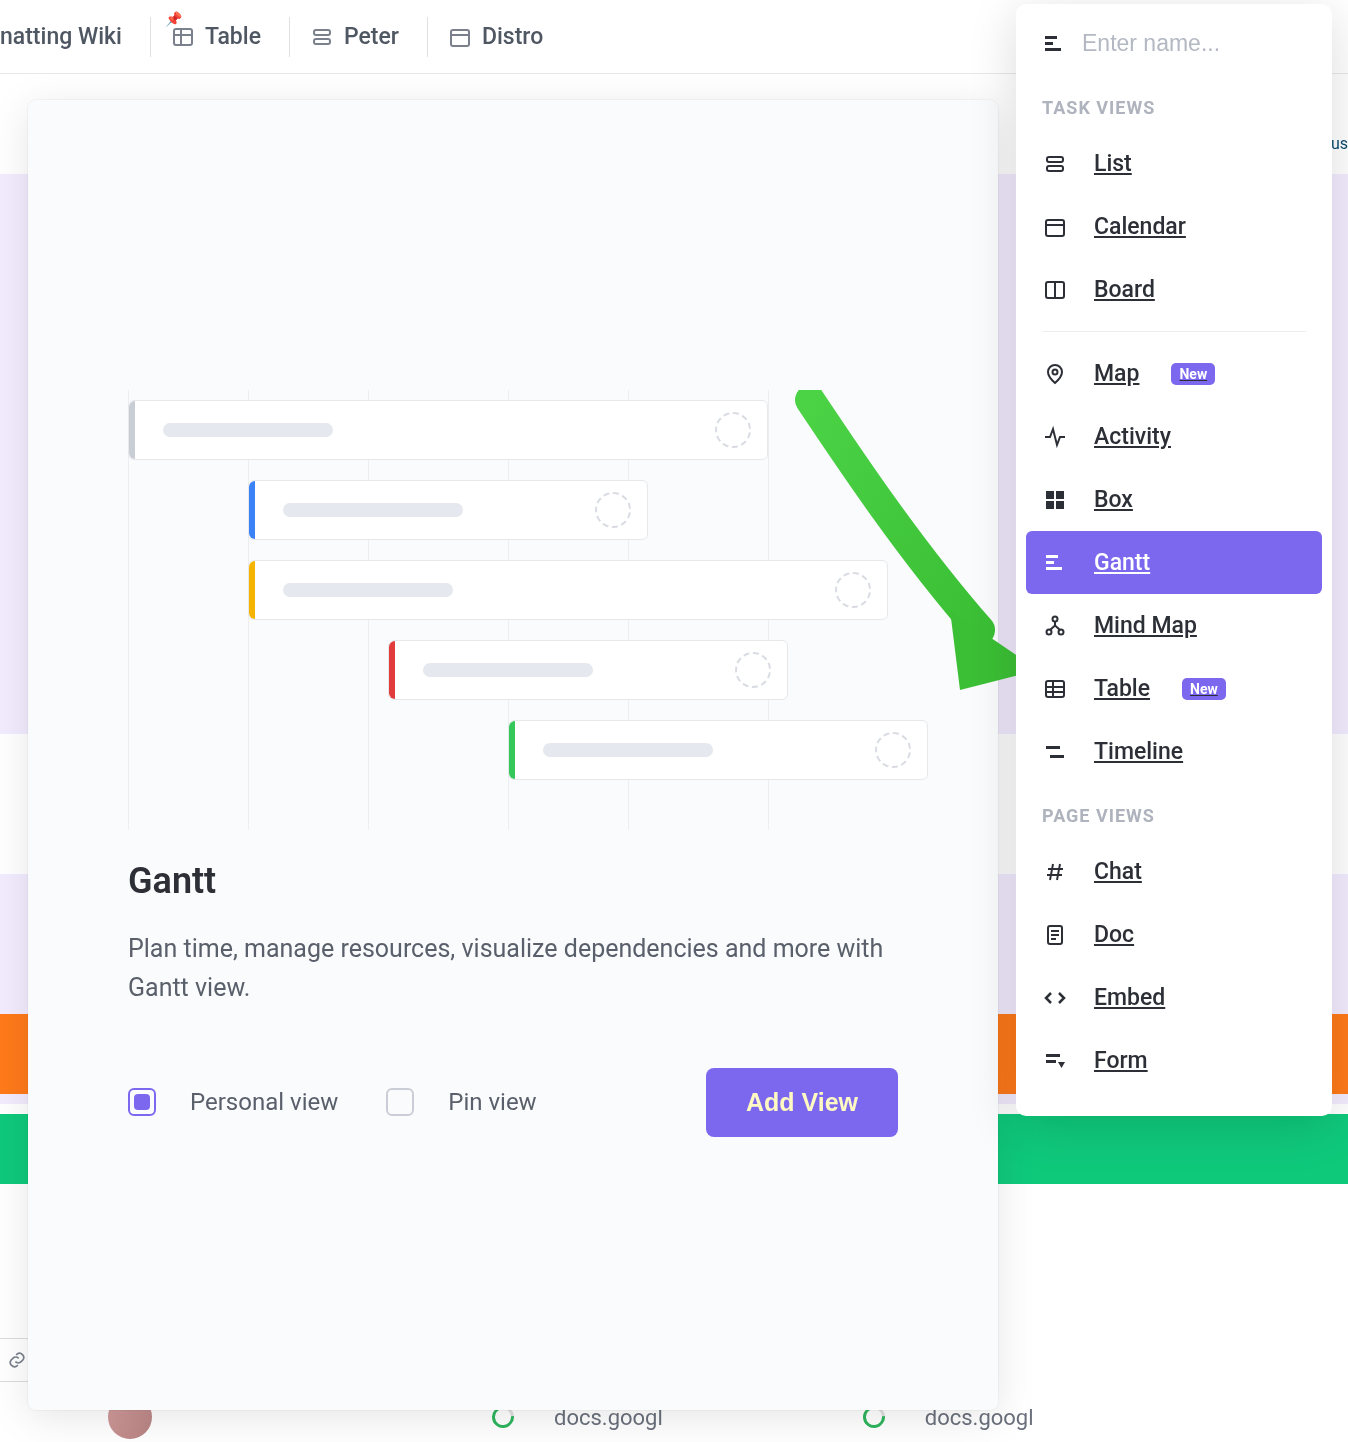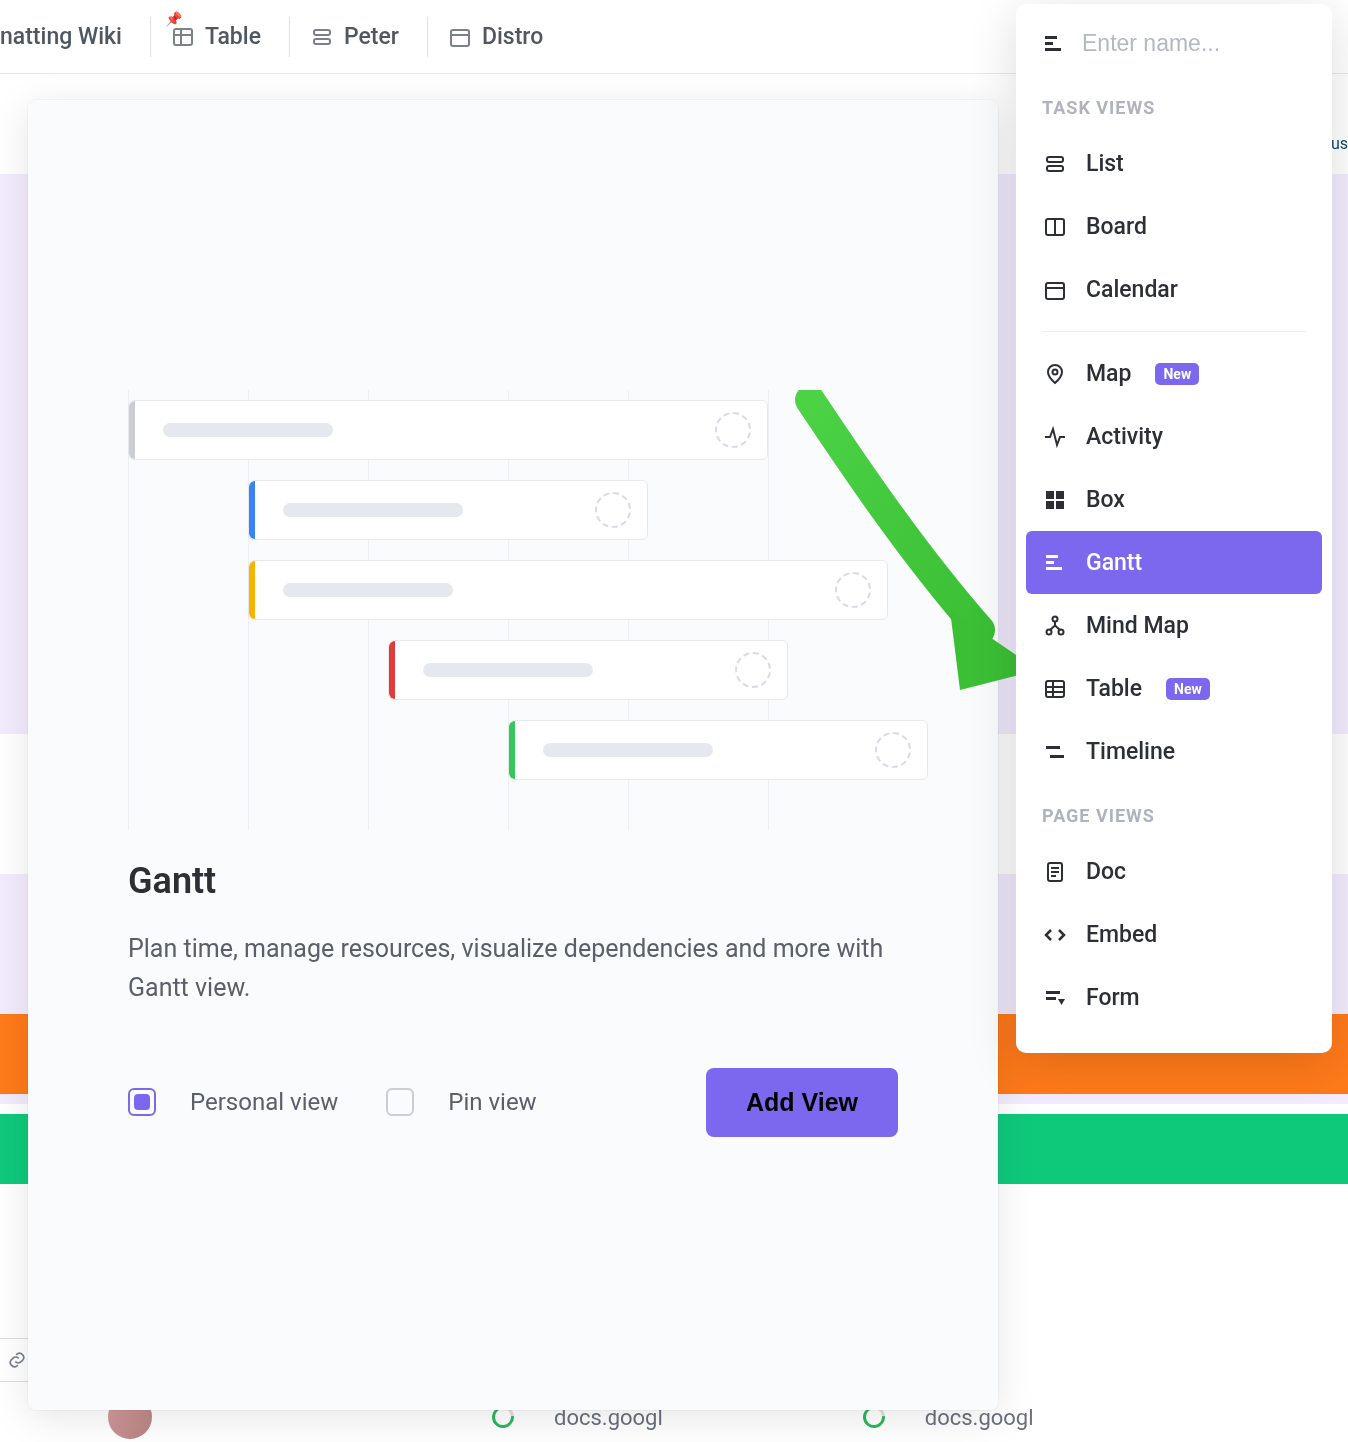--- a/index.html
+++ b/index.html
@@ -161,21 +161,21 @@
   }
   .chk.on::after {
     content: "";
     width: 16px; height: 16px;
     background: #7b68ee;
     border-radius: 4px;
   }
   .add-view-btn {
     margin-left: auto;
     background: #7b68ee;
-    color: #000000;
+    color: #fef9c3;
     font-size: 25px;
     font-weight: 600;
     border: none;
     border-radius: 8px;
     padding: 20px 40px;
     cursor: pointer;
     text-align: center;
   }
 
   
@@ -223,27 +223,28 @@
     padding: 22px 26px 14px 26px;
   }
   .divider {
     height: 1px;
     background: #eceef2;
     margin: 10px 26px;
   }
   .view-item {
     display: flex;
     align-items: center;
-    gap: 18px;
+    gap: 26px;
     padding: 18px 26px;
     font-size: 23px;
     font-weight: 500;
     color: #2c2f36;
     cursor: pointer;
     border-radius: 6px;
+    text-decoration: underline;
   }
   .view-item.active {
     background: #7b68ee;
     color: #fff;
     margin: 0 10px;
     padding: 18px 16px;
   }
   .view-item .vicon {
     width: 26px; height: 26px;
     flex: none;
@@ -414,34 +415,34 @@
         <svg viewBox="0 0 24 24" width="24" height="24" fill="none" stroke="#2c2f36" stroke-width="2">
           <rect x="4" y="5" width="16" height="5" rx="2"></rect>
           <rect x="4" y="14" width="16" height="5" rx="2"></rect>
         </svg>
       </span>
     <span>List</span>
   </div>
   <div class="view-item">
     <span class="vicon">
         <svg viewBox="0 0 24 24" width="24" height="24" fill="none" stroke="#2c2f36" stroke-width="2">
+          <rect x="3" y="5" width="18" height="16" rx="2"></rect>
+          <line x1="3" y1="10" x2="21" y2="10"></line>
+        </svg>
+      </span>
+    <span>Calendar</span>
+  </div>
+  <div class="view-item">
+    <span class="vicon">
+        <svg viewBox="0 0 24 24" width="24" height="24" fill="none" stroke="#2c2f36" stroke-width="2">
           <rect x="3" y="4" width="18" height="16" rx="2"></rect>
           <line x1="12" y1="4" x2="12" y2="20"></line>
         </svg>
       </span>
     <span>Board</span>
-  </div>
-  <div class="view-item">
-    <span class="vicon">
-        <svg viewBox="0 0 24 24" width="24" height="24" fill="none" stroke="#2c2f36" stroke-width="2">
-          <rect x="3" y="5" width="18" height="16" rx="2"></rect>
-          <line x1="3" y1="10" x2="21" y2="10"></line>
-        </svg>
-      </span>
-    <span>Calendar</span>
   </div>
 
   <div class="divider"></div>
 
   <div class="view-item">
     <span class="vicon">
         <svg viewBox="0 0 24 24" width="24" height="24" fill="none" stroke="#2c2f36" stroke-width="2">
           <path d="M12 21s-7-6.2-7-11a7 7 0 1 1 14 0c0 4.8-7 11-7 11z"></path>
           <circle cx="12" cy="10" r="2.5"></circle>
         </svg>
@@ -506,20 +507,31 @@
         <svg viewBox="0 0 24 24" width="24" height="24" fill="#2c2f36">
           <rect x="3" y="6" width="14" height="3"></rect>
           <rect x="7" y="15" width="14" height="3"></rect>
         </svg>
       </span>
     <span>Timeline</span>
   </div>
 
   <div class="section-label">PAGE VIEWS</div>
 
+  <div class="view-item">
+    <span class="vicon">
+        <svg viewBox="0 0 24 24" width="24" height="24" fill="none" stroke="#2c2f36" stroke-width="2">
+          <line x1="5" y1="9" x2="20" y2="9"></line>
+          <line x1="4" y1="15" x2="19" y2="15"></line>
+          <line x1="10" y1="4" x2="7" y2="20"></line>
+          <line x1="17" y1="4" x2="14" y2="20"></line>
+        </svg>
+      </span>
+    <span>Chat</span>
+  </div>
   <div class="view-item">
     <span class="vicon">
         <svg viewBox="0 0 24 24" width="24" height="24" fill="none" stroke="#2c2f36" stroke-width="2">
           <rect x="5" y="3" width="14" height="18" rx="2"></rect>
           <line x1="8" y1="8" x2="16" y2="8"></line>
           <line x1="8" y1="12" x2="16" y2="12"></line>
           <line x1="8" y1="16" x2="13" y2="16"></line>
         </svg>
       </span>
     <span>Doc</span>

